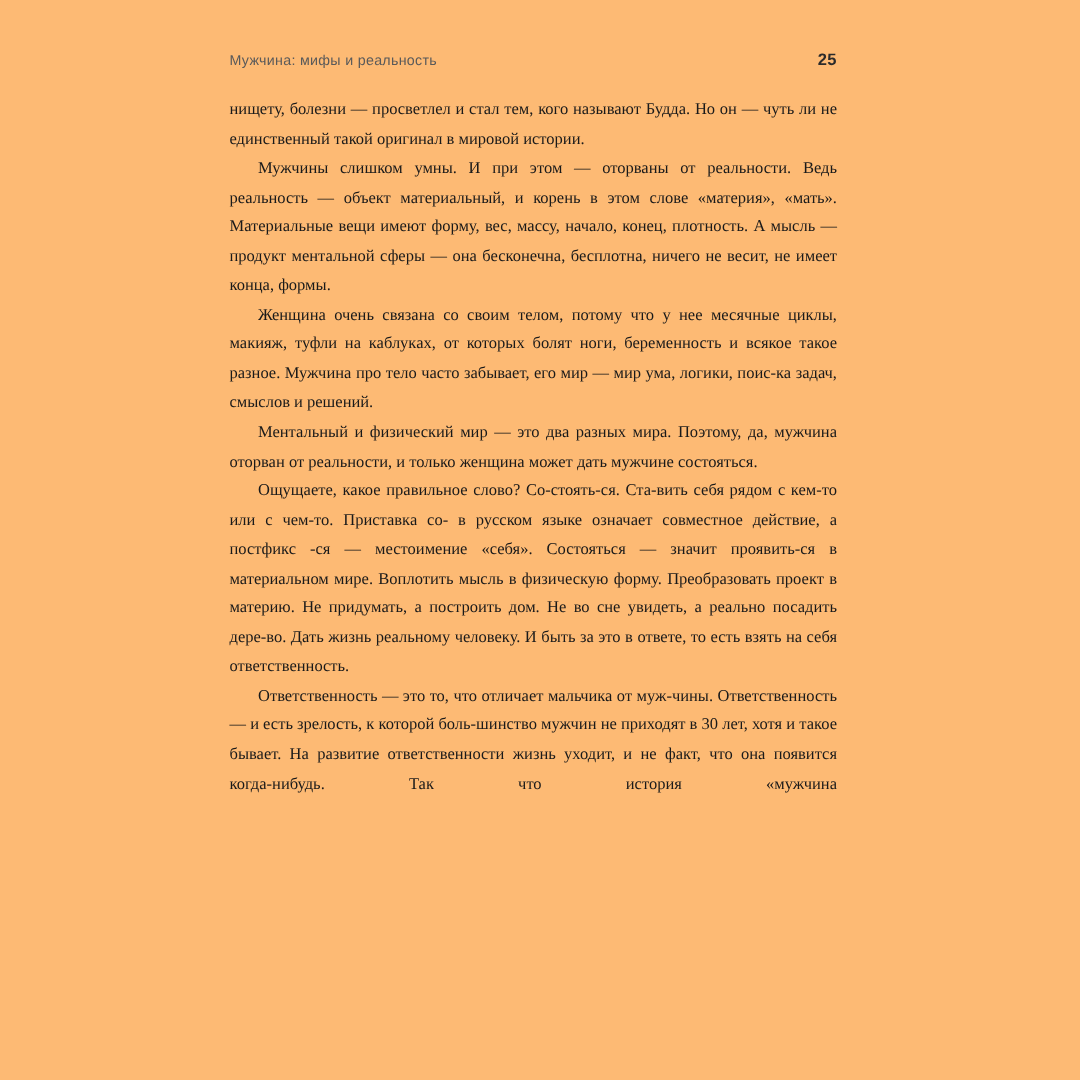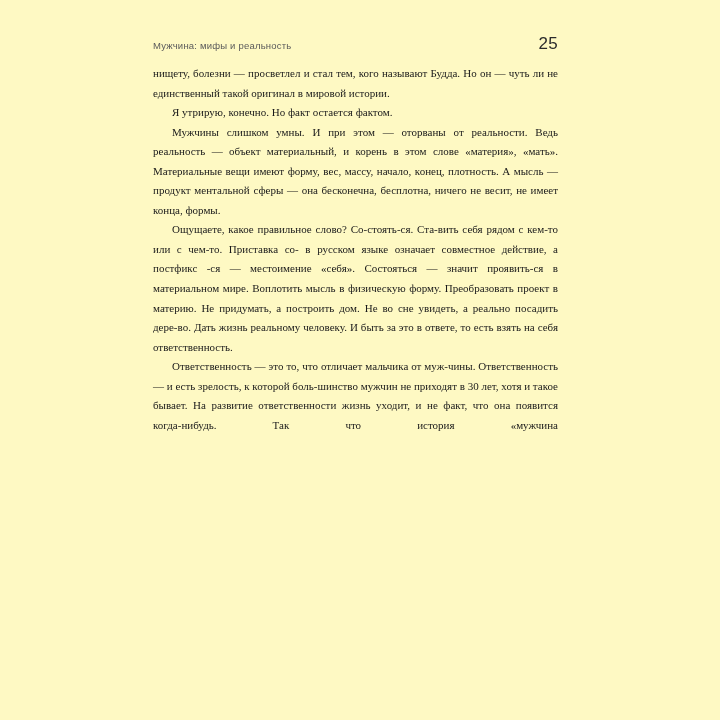--- a/index.html
+++ b/index.html
@@ -12,21 +12,21 @@
     background: #ffffff;
     font-family: "Liberation Serif", "DejaVu Serif", serif;
     color: #1a1a1a;
     overflow: hidden;
   }
 
   .page {
     position: relative;
     width: 720px;
     height: 720px;
-    background: #fef9c3;
+    background: #fdba74;
     box-sizing: border-box;
   }
 
   
   .running-head {
     position: absolute;
     top: 34px;
     left: 153px;
     width: 405px;
     height: 18px;
@@ -36,22 +36,22 @@
   }
   .running-head-title {
     font-family: "Liberation Sans", "DejaVu Sans", sans-serif;
     font-size: 9.5px;
     letter-spacing: 0.2px;
     color: #5a5a5a;
     white-space: nowrap;
   }
   .folio {
     font-family: "Liberation Sans", "DejaVu Sans", sans-serif;
-    font-size: 17px;
-    font-weight: normal;
+    font-size: 11px;
+    font-weight: bold;
     color: #2b2b2b;
     letter-spacing: 0.3px;
   }
 
   
   .text-block {
     position: absolute;
     top: 64px;
     left: 153px;
     width: 405px;
@@ -76,19 +76,20 @@
 
 <div class="page">
 
   <div class="running-head">
     <span class="running-head-title">Мужчина: мифы и реальность</span>
     <span class="folio">25</span>
   </div>
 
   <div class="text-block">
     <p class="para no-indent">нищету, болезни — просветлел и стал тем, кого называют Будда. Но он — чуть ли не единственный такой оригинал в мировой истории.</p>
-    <p class="para">Я утрирую, конечно. Но факт остается фактом.</p>
     <p class="para">Мужчины слишком умны. И при этом — оторваны от реальности. Ведь реальность — объект материальный, и корень в этом слове «материя», «мать». Материальные вещи имеют форму, вес, массу, начало, конец, плотность. А мысль — продукт ментальной сферы — она бесконечна, бесплотна, ничего не весит, не имеет конца, формы.</p>
+    <p class="para">Женщина очень связана со своим телом, потому что у нее месячные циклы, макияж, туфли на каблуках, от которых болят ноги, беременность и всякое такое разное. Мужчина про тело часто забывает, его мир — мир ума, логики, поис-ка задач, смыслов и решений.</p>
+    <p class="para">Ментальный и физический мир — это два разных мира. Поэтому, да, мужчина оторван от реальности, и только женщина может дать мужчине состояться.</p>
     <p class="para">Ощущаете, какое правильное слово? Со-стоять-ся. Ста-вить себя рядом с кем-то или с чем-то. Приставка со- в русском языке означает совместное действие, а постфикс -ся — местоимение «себя». Состояться — значит проявить-ся в материальном мире. Воплотить мысль в физическую форму. Преобразовать проект в материю. Не придумать, а построить дом. Не во сне увидеть, а реально посадить дере-во. Дать жизнь реальному человеку. И быть за это в ответе, то есть взять на себя ответственность.</p>
     <p class="para" style="text-align-last: justify;">Ответственность — это то, что отличает мальчика от муж-чины. Ответственность — и есть зрелость, к которой боль-шинство мужчин не приходят в 30 лет, хотя и такое бывает. На развитие ответственности жизнь уходит, и не факт, что она появится когда-нибудь. Так что история «мужчина</p>
   </div>
 
 </div>
 
 </body></html>

